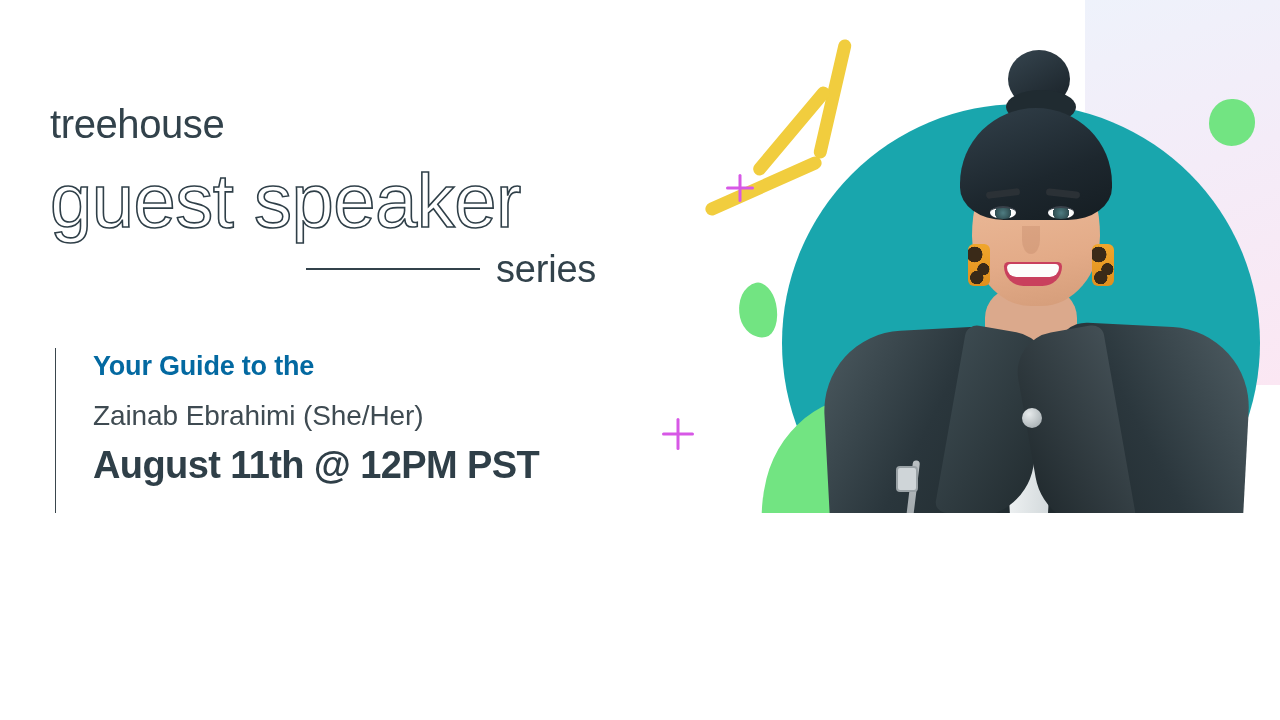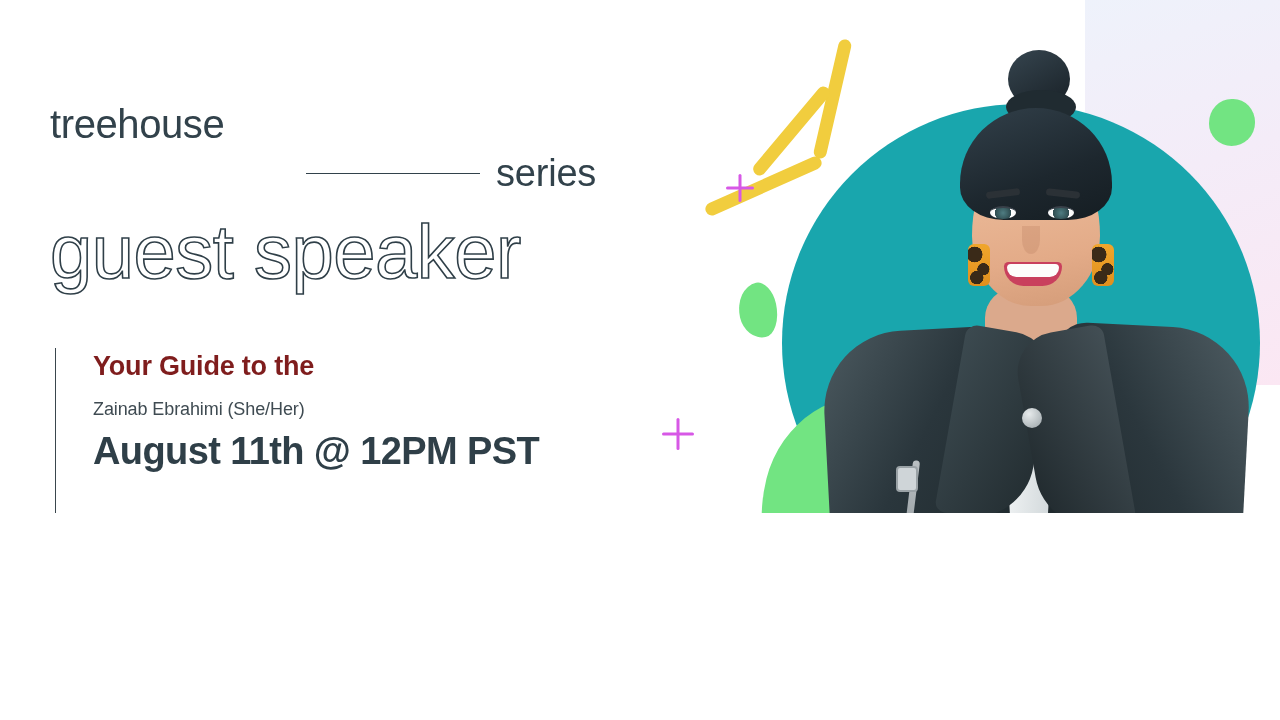--- a/index.html
+++ b/index.html
@@ -199,25 +199,25 @@
     margin-top:8px; padding-left:256px;
   }
   #series-rule { width:174px; height:1.6px; background:#32424b; }
   #series-word { font-size:38px; color:#32424b; font-weight:400; letter-spacing:-.2px; }
 
   #detail-block {
     position:absolute; left:55px; top:348px; width:600px;
     border-left:1.6px solid #3a464d; padding-left:37px; height:252px;
   }
   #talk-title {
-    font-size:27px; line-height:1.34; font-weight:700; color:#7f1d1d;
+    font-size:27px; line-height:1.34; font-weight:700; color:#0369a1;
     letter-spacing:-.2px;
   }
   #speaker-name, #speaker-role {
-    font-size:18px; line-height:1.38; font-weight:400; color:#3f4b52;
+    font-size:28px; line-height:1.38; font-weight:400; color:#3f4b52;
     letter-spacing:-.1px;
   }
   #speaker-name { margin-top:13px; }
   #event-datetime {
     margin-top:8px; font-size:38px; font-weight:700; color:#2f3f48;
     letter-spacing:-.6px;
   }
 </style>
 </head>
 <body>
@@ -269,25 +269,25 @@
   <svg id="squiggles" viewBox="0 0 150 120">
     <path d="M4 118 C 10 96, 34 92, 52 82 C 70 72, 78 46, 96 28 C 110 14, 128 6, 148 2" fill="none" stroke="#f1cd3e" stroke-width="9" stroke-linecap="round"></path>
     <path d="M50 120 C 62 110, 82 108, 100 98 C 120 86, 130 64, 150 50" fill="none" stroke="#f1cd3e" stroke-width="9" stroke-linecap="round"></path>
   </svg>
 
   <div class="plus" id="plus-top"></div>
   <div class="plus" id="plus-mid"></div>
 
   <div id="brand-block">
     <div id="brand-treehouse">treehouse</div>
+    <div id="brand-guest-speaker">guest speaker</div>
     <div id="series-row">
       <div id="series-rule"></div>
       <div id="series-word">series</div>
     </div>
-    <div id="brand-guest-speaker">guest speaker</div>
   </div>
 
   <div id="detail-block">
     <div id="talk-title">
       <div>Your Guide to the</div>
     </div>
     <div id="speaker-name">Zainab Ebrahimi (She/Her)</div>
     <div id="event-datetime">August 11th @ 12PM PST</div>
   </div>
 

